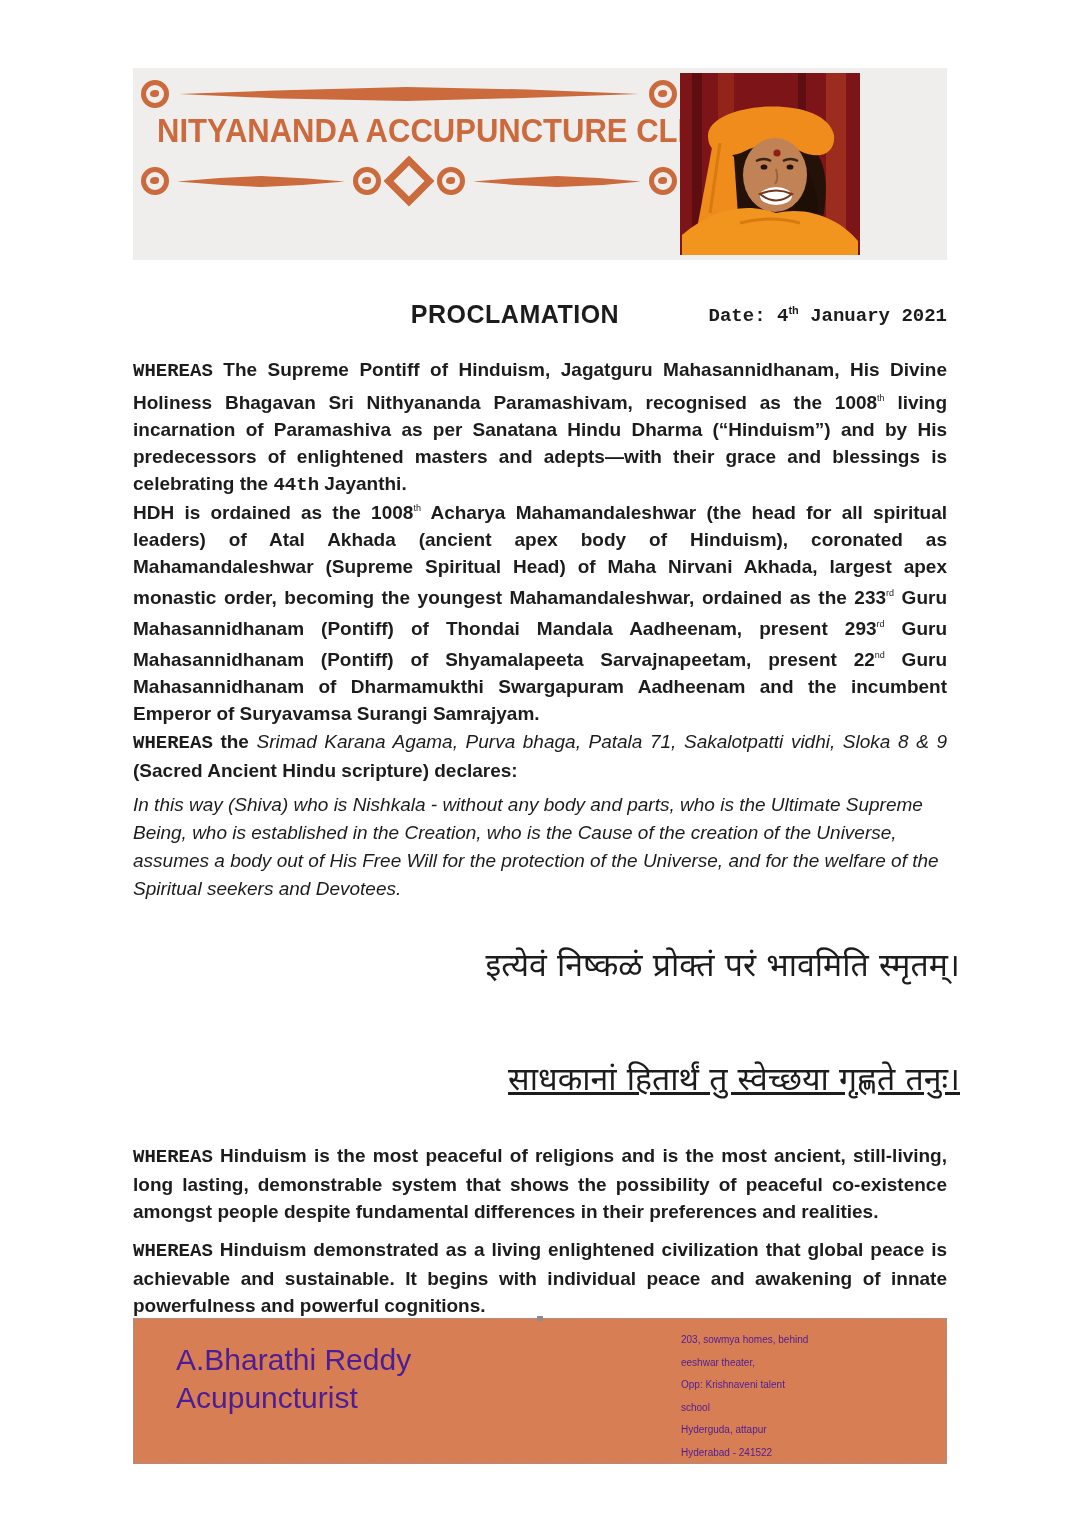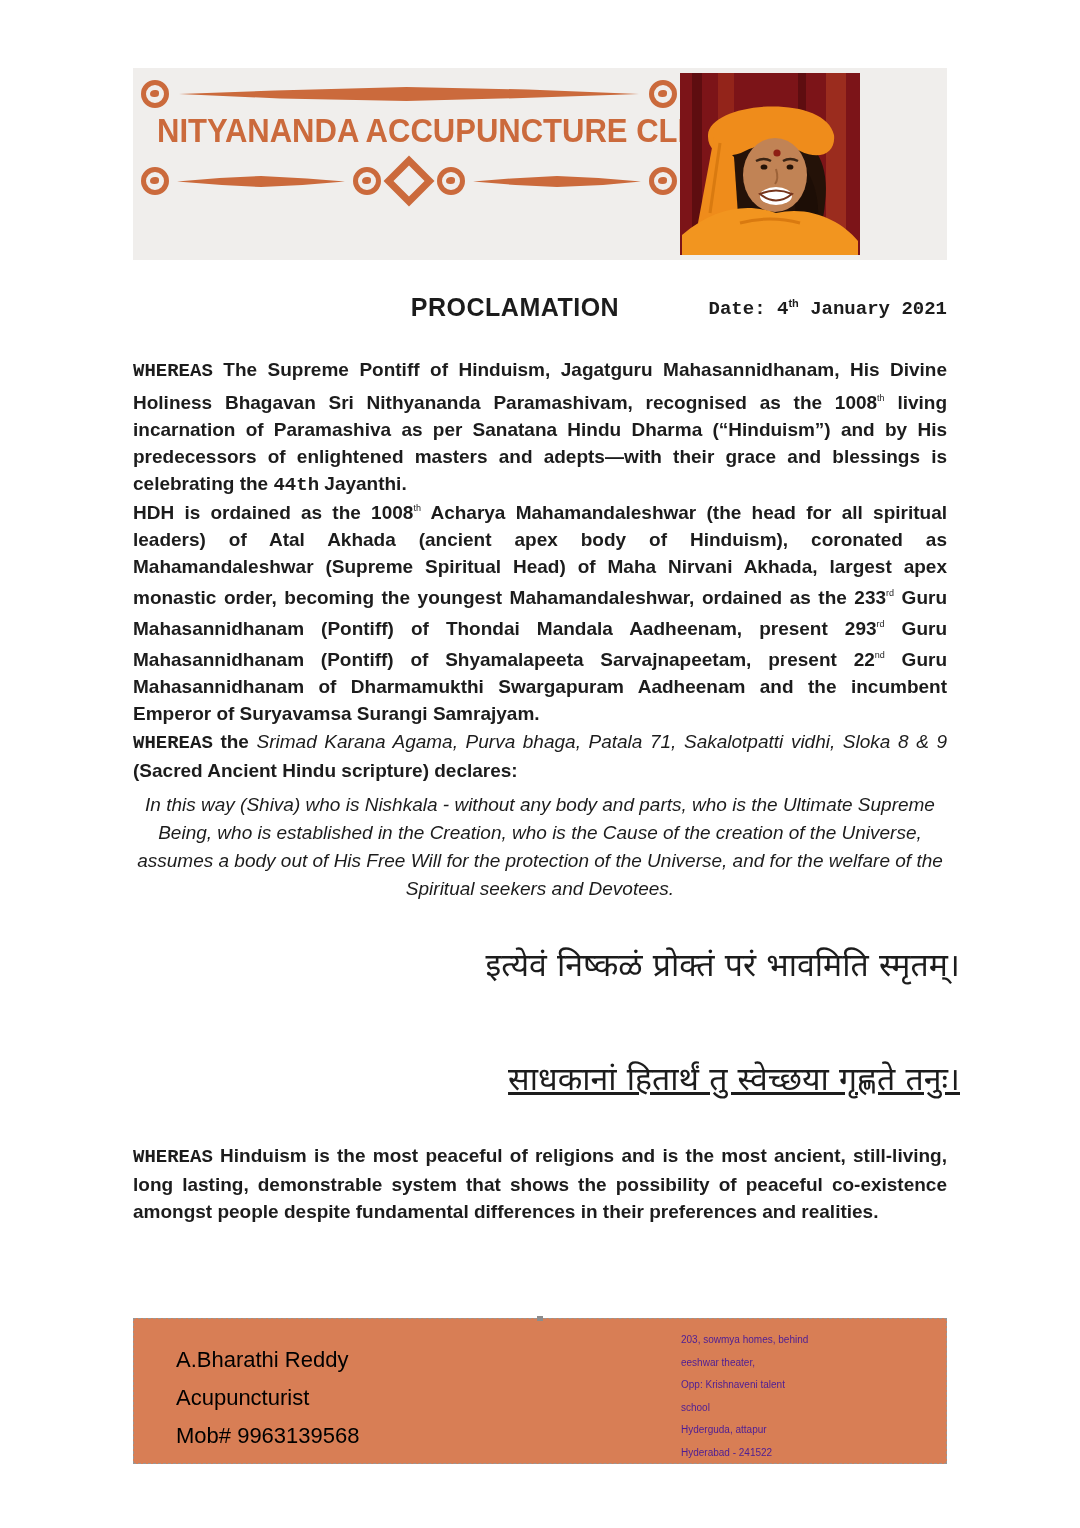--- a/index.html
+++ b/index.html
@@ -22,54 +22,54 @@
   .taper-short svg{display:block;width:100%;height:13px;}
   .diamond{width:22px;height:22px;border:7px solid #cb6a3c;transform:rotate(45deg);
            margin:0 10px;flex:0 0 auto;}
   .clinic-name{margin-top:4px;text-align:center;font-size:33px;font-weight:bold;
            color:#cb6a3c;white-space:nowrap;letter-spacing:0px;transform:scaleX(0.94);
            transform-origin:center;}
   .photo{position:absolute;left:547px;top:5px;width:180px;height:182px;}
   .photo svg{display:block;}
 
   
-  .titlebar{position:absolute;left:133px;top:293px;width:814px;height:34px;}
+  .titlebar{position:absolute;left:133px;top:300px;width:814px;height:34px;}
   .doc-title{position:absolute;left:0;right:0;top:0;text-align:center;font-size:25px;
              font-weight:bold;letter-spacing:0.5px;transform:translateX(-25px);}
   .doc-date{position:absolute;right:0;top:4px;font-size:19px;}
 
   
   .para{position:absolute;left:133px;width:814px;font-size:19px;line-height:27px;
         text-align:justify;}
   .p1{top:356px;}
   .p2{top:495px;}
   .p3{top:728px;}
-  .p4{top:791px;font-style:italic;text-align:center;line-height:28px;}
+  .p4{top:791px;font-style:italic;text-align:left;line-height:28px;}
   .sanskrit-heading{top:906px;text-align:center;font-weight:bold;font-size:20px;}
   .sloka{position:absolute;left:146px;width:814px;text-align:right;font-size:32px;
          line-height:34px;font-family:"DejaVu Sans","Liberation Sans",sans-serif;}
   .sloka1{top:948px;}
   .sloka2{top:1006px;}
   .sloka3{top:1062px;text-decoration:underline;}
   .p6{top:1142px;}
   .p7{top:1236px;}
 
   .s-n{font-weight:bold;}
   .s-b{font-weight:bold;font-family:Liberation Mono, monospace;}
   .s-i{font-style:italic;}
   .s-sup{font-size:9px;vertical-align:8px;}
   .s-bsup{font-weight:bold;font-size:11px;vertical-align:7px;}
 
   
   .footer{position:absolute;left:133px;top:1318px;width:812px;height:144px;
           background:#d87e55;border:1px dashed #979797;}
   .footer::before{content:"";position:absolute;left:50%;top:-3px;width:6px;height:5px;
           background:#8d8d8d;transform:translateX(-50%);}
-  .footer-left{position:absolute;left:42px;top:22px;font-size:22px;line-height:38px;
-          color:#000000;}
+  .footer-left{position:absolute;left:42px;top:22px;font-size:30px;line-height:38px;
+          color:#4c1d95;}
   .footer-right{position:absolute;left:547px;top:10px;width:240px;font-size:10px;
           line-height:22.5px;color:#4c1d95;}
 </style>
 </head>
 <body>
 
 <div class="page">
 
   <div class="header">
     <div class="header-left">
@@ -134,26 +134,26 @@
     <div class="doc-date"><span class="s-b">Date: 4</span><span class="s-bsup">th</span><span class="s-b"> January 2021</span></div>
   </div>
 
   <div class="para p1"><span class="s-b">WHEREAS</span><span class="s-n"> The Supreme Pontiff of Hinduism, Jagatguru Mahasannidhanam, His Divine Holiness Bhagavan Sri Nithyananda Paramashivam, recognised as the 1008</span><span class="s-sup">th</span><span class="s-n"> living incarnation of Paramashiva as per Sanatana Hindu Dharma (“Hinduism”) and by His predecessors of enlightened masters and adepts—with their grace and blessings is celebrating the </span><span class="s-b">44th</span><span class="s-n"> Jayanthi.</span></div>
   <div class="para p2"><span class="s-n">HDH is ordained as the 1008</span><span class="s-sup">th</span><span class="s-n"> Acharya Mahamandaleshwar (the head for all spiritual leaders) of Atal Akhada (ancient apex body of Hinduism), coronated as Mahamandaleshwar (Supreme Spiritual Head) of Maha Nirvani Akhada, largest apex monastic order, becoming the youngest Mahamandaleshwar, ordained as the 233</span><span class="s-sup">rd</span><span class="s-n"> Guru Mahasannidhanam (Pontiff) of Thondai Mandala Aadheenam, present 293</span><span class="s-sup">rd</span><span class="s-n"> Guru Mahasannidhanam (Pontiff) of Shyamalapeeta Sarvajnapeetam, present 22</span><span class="s-sup">nd</span><span class="s-n"> Guru Mahasannidhanam of Dharmamukthi Swargapuram Aadheenam and the incumbent Emperor of Suryavamsa Surangi Samrajyam.</span></div>
   <div class="para p3"><span class="s-b">WHEREAS</span><span class="s-n"> the </span><span class="s-i">Srimad Karana Agama, Purva bhaga, Patala 71, Sakalotpatti vidhi, Sloka 8 &amp; 9 </span><span class="s-n">(Sacred Ancient Hindu scripture) declares:</span></div>
   <div class="para p4"><span class="s-i">In this way (Shiva) who is Nishkala - without any body and parts, who is the Ultimate Supreme Being, who is established in the Creation, who is the Cause of the creation of the Universe, assumes a body out of His Free Will for the protection of the Universe, and for the welfare of the Spiritual seekers and Devotees.</span></div>
   <div class="sloka sloka1">इत्येवं निष्कळं प्रोक्तं परं भावमिति स्मृतम्।</div>
   <div class="sloka sloka3">साधकानां हितार्थं तु स्वेच्छया गृह्णते तनुः।</div>
   <div class="para p6"><span class="s-b">WHEREAS</span><span class="s-n"> Hinduism is the most peaceful of religions and is the most ancient, still-living, long lasting, demonstrable system that shows the possibility of peaceful co-existence amongst people despite fundamental differences in their preferences and realities.</span></div>
+  <div class="para p7"><span class="s-b">WHEREAS</span><span class="s-n"> Hinduism demonstrated as a living enlightened civilization that global peace is achievable and sustainable. It begins with individual peace and awakening of innate powerfulness and powerful cognitions.</span></div>
 
   <div class="footer">
     <div class="footer-left">
         <div>A.Bharathi Reddy</div>
         <div>Acupuncturist</div>
-        <div>Mob# 9963139568</div>
       </div>
     <div class="footer-right">
         <div>203, sowmya homes, behind</div>
         <div>eeshwar theater,</div>
         <div>Opp: Krishnaveni talent</div>
         <div>school</div>
         <div>Hyderguda, attapur</div>
         <div>Hyderabad - 241522</div>
       </div>
   </div>

